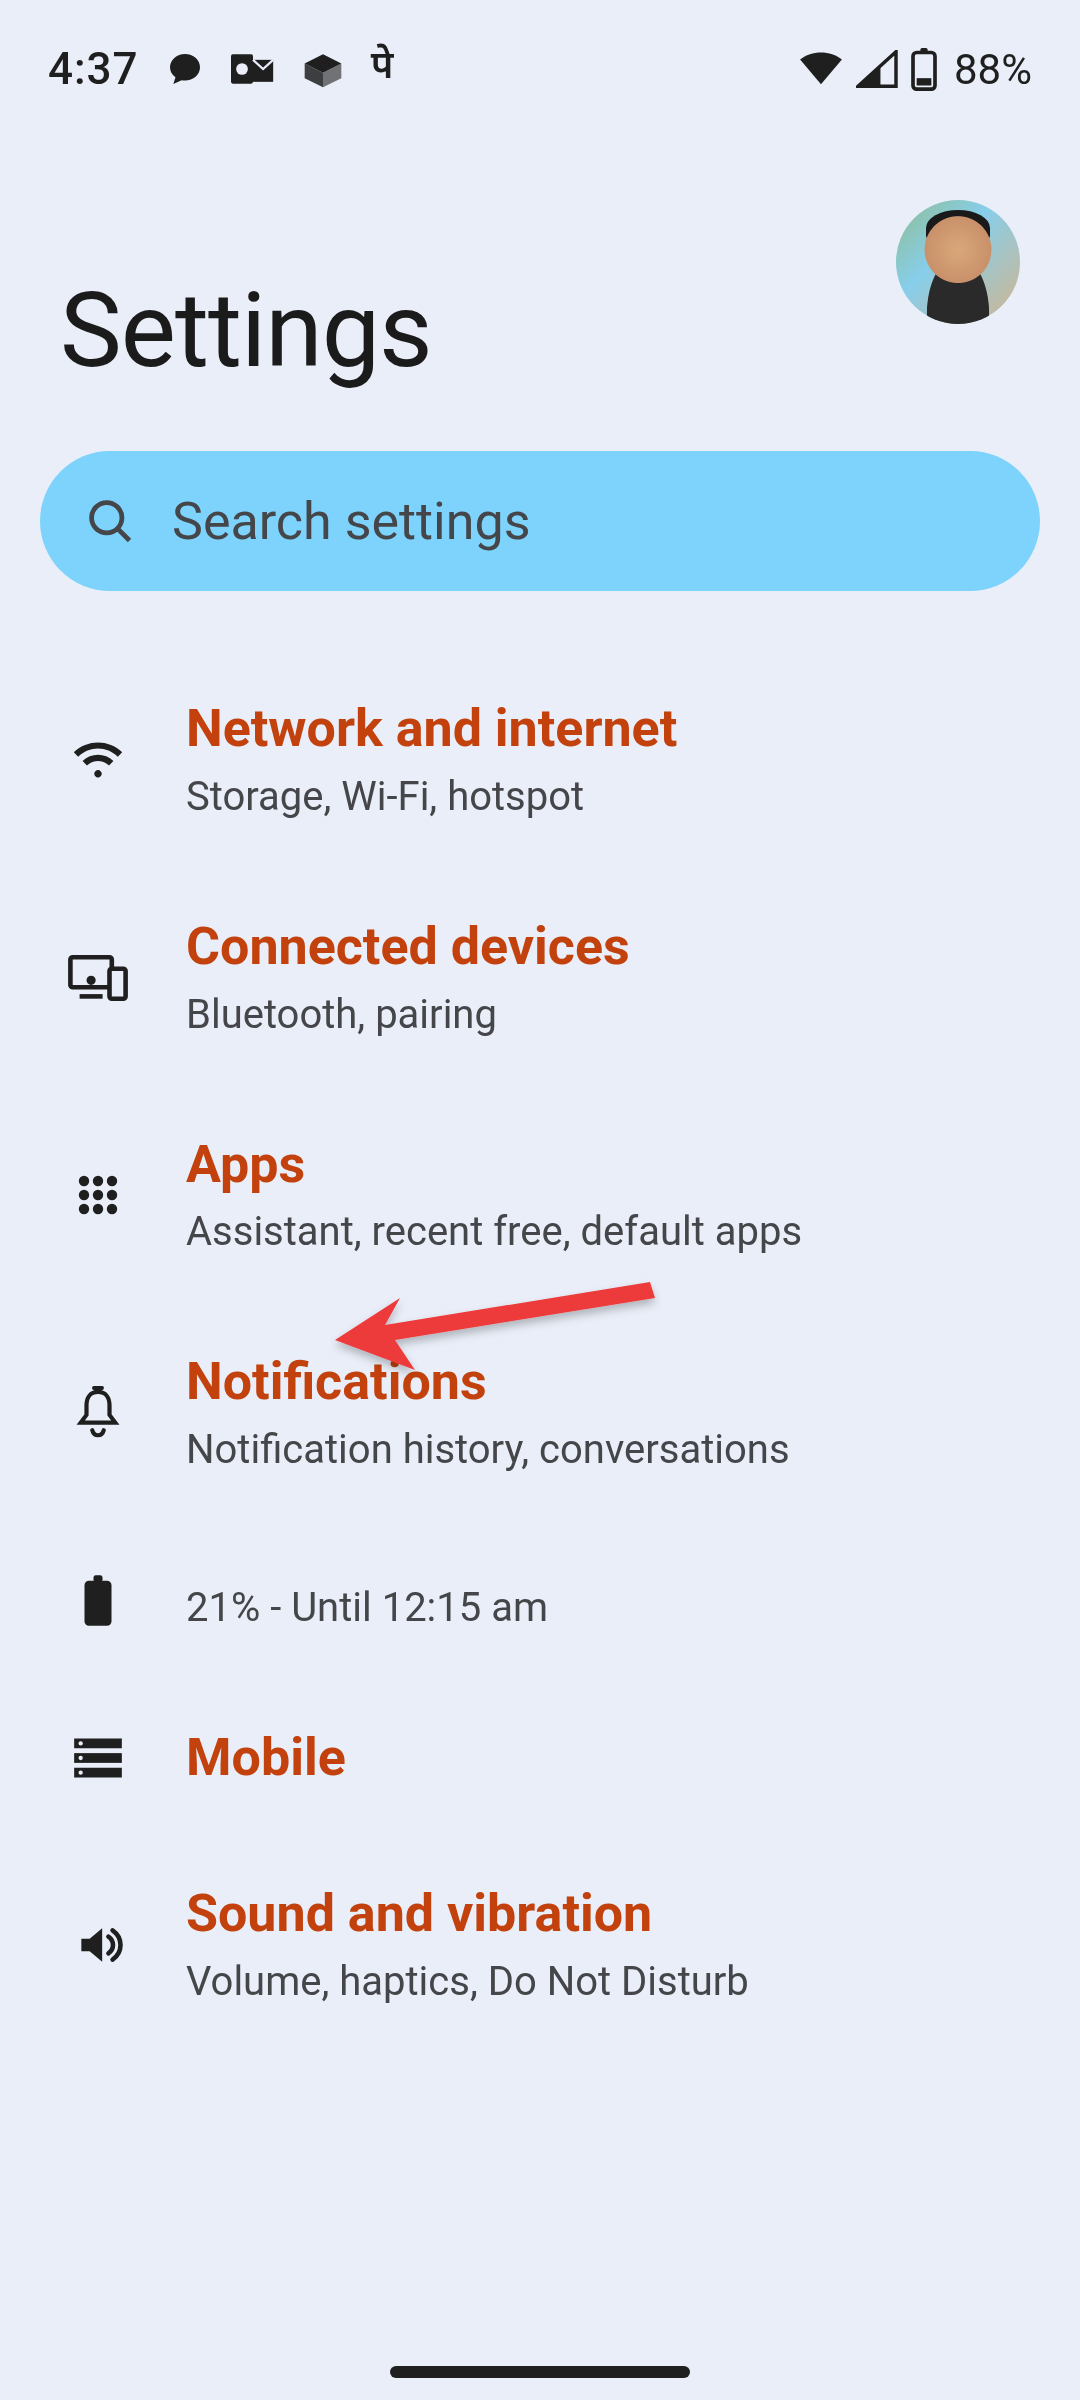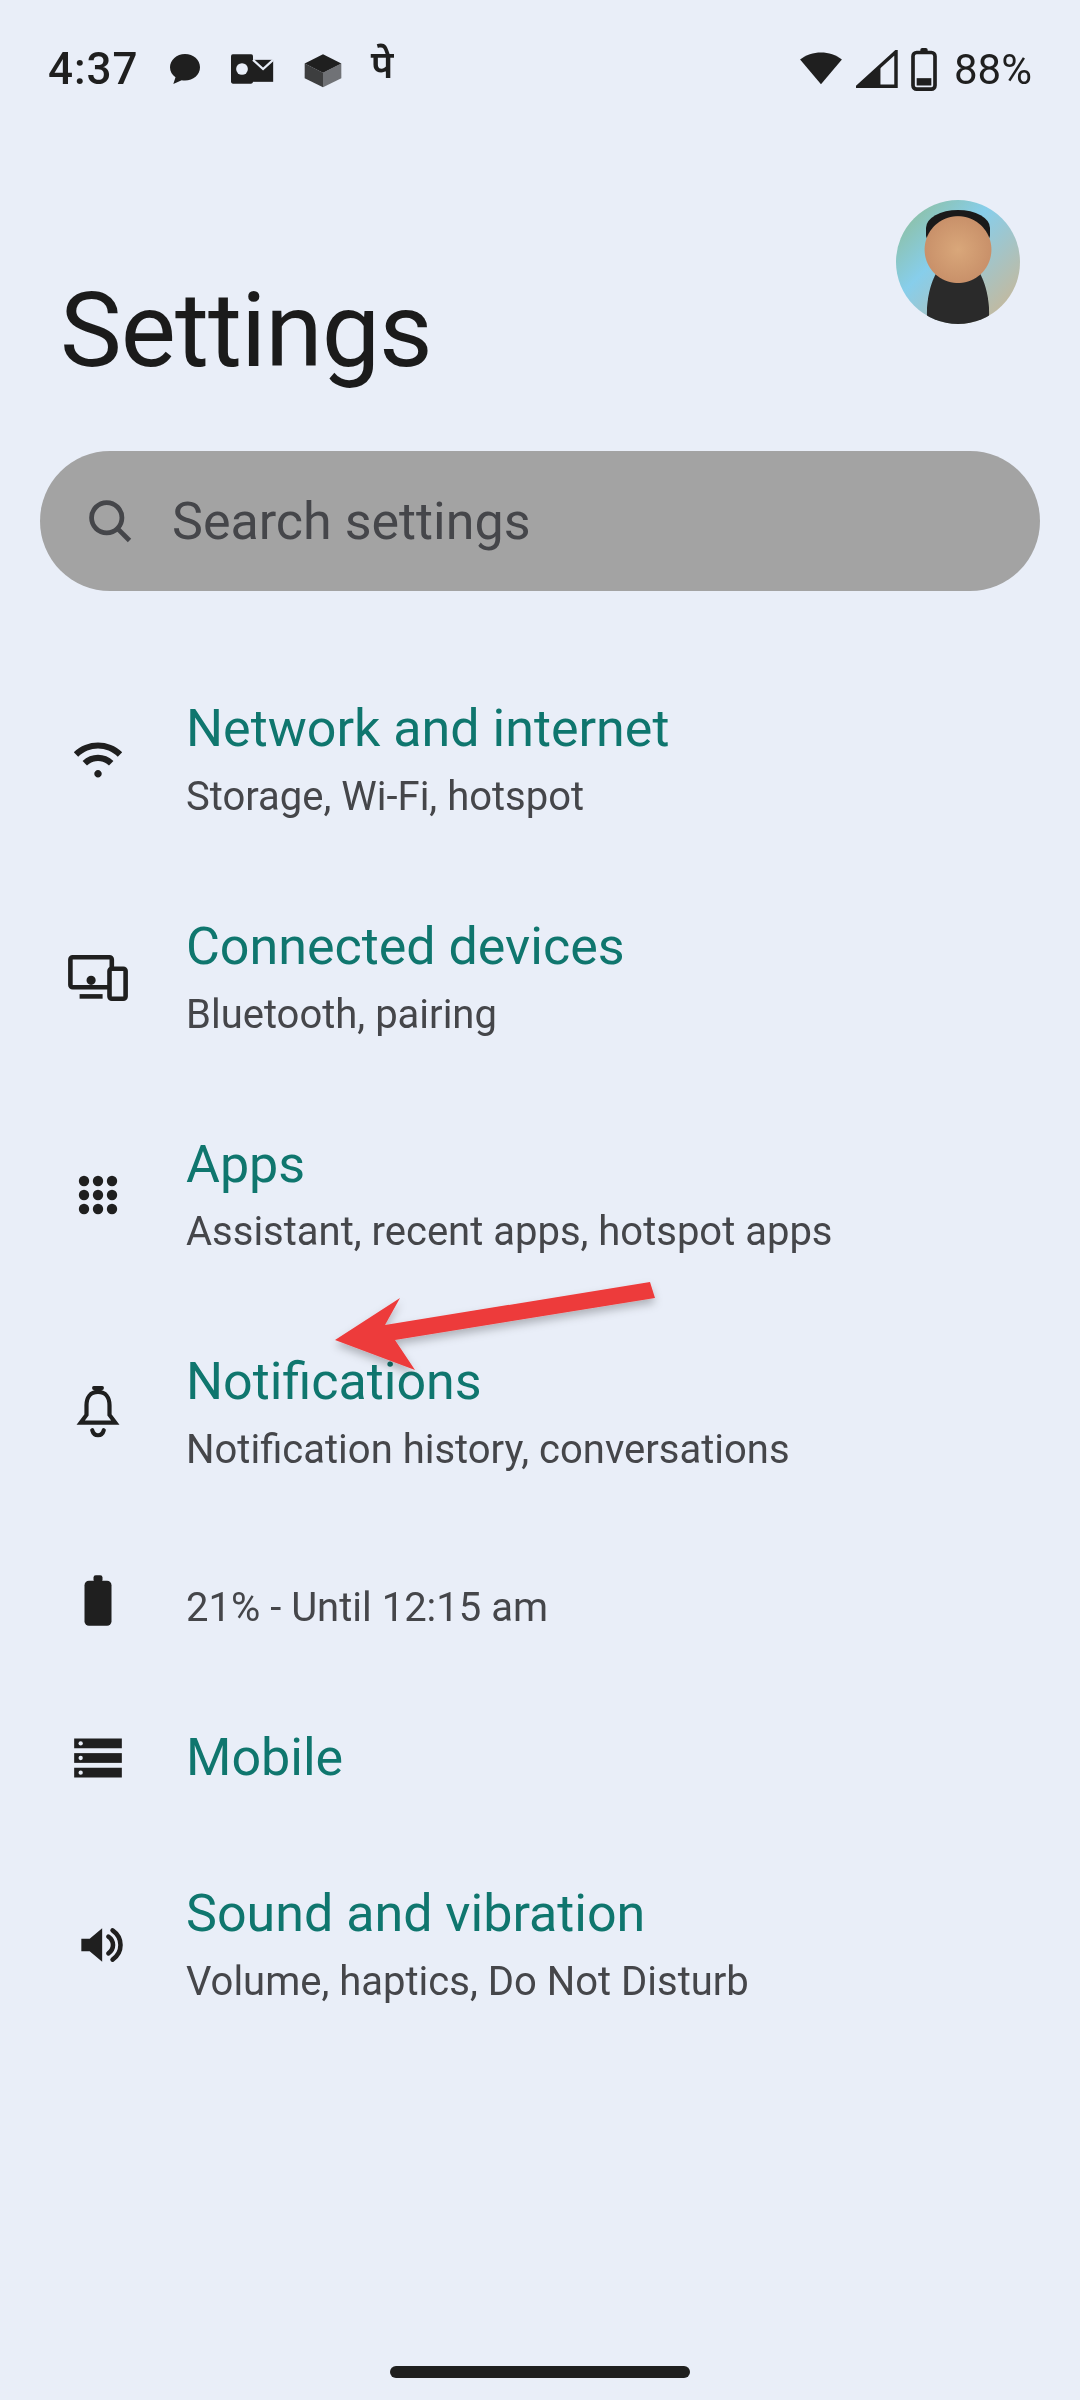--- a/index.html
+++ b/index.html
@@ -62,21 +62,21 @@
     font-weight: 400;
     color: #1b1b1b;
     letter-spacing: -1px;
   }
 
   
   .search-wrap { padding: 0 40px; }
   .search-bar {
     display: flex;
     align-items: center;
-    background: #a3a3a3;
+    background: #7dd3fc;
     border-radius: 70px;
     height: 140px;
     padding: 0 44px;
     gap: 36px;
   }
   .search-placeholder {
     font-size: 52px;
     color: #45464a;
   }
 
@@ -91,22 +91,22 @@
   .item .icon-slot {
     width: 76px;
     display: flex;
     justify-content: center;
     align-items: center;
     flex-shrink: 0;
   }
   .item .text-slot { flex: 1; }
   .item-title {
     font-size: 52px;
-    color: #0f766e;
-    font-weight: 400;
+    color: #c2410c;
+    font-weight: 700;
     line-height: 1.15;
   }
   .item-sub {
     font-size: 40px;
     color: #45464a;
     margin-top: 14px;
     line-height: 1.2;
   }
 
   
@@ -245,21 +245,21 @@
             <circle cx="12" cy="12" r="2.6"></circle>
             <circle cx="19" cy="12" r="2.6"></circle>
         <circle cx="5" cy="19" r="2.6"></circle>
             <circle cx="12" cy="19" r="2.6"></circle>
             <circle cx="19" cy="19" r="2.6"></circle>
       </svg>
     </span>
       </div>
     <div class="text-slot">
       <div class="item-title">Apps</div>
-      <div class="item-sub">Assistant, recent apps, hotspot apps</div>
+      <div class="item-sub">Assistant, recent free, default apps</div>
     </div>
   </div>
 
   <div class="item">
     <div class="icon-slot">
         <span>
       <svg width="46" height="54" viewBox="0 0 24 28" fill="none" stroke="#1f1f1f" stroke-width="2.2">
             <path d="M12 3c-4 0-6 3-6 7v5L3 19h18l-3-4v-5c0-4-2-7-6-7z"></path>
             <line x1="10" y1="1" x2="14" y2="1" stroke-linecap="round"></line>
             <path d="M9 23c.4 1.5 1.6 2.6 3 2.6s2.6-1.1 3-2.6" stroke-linecap="round"></path>

